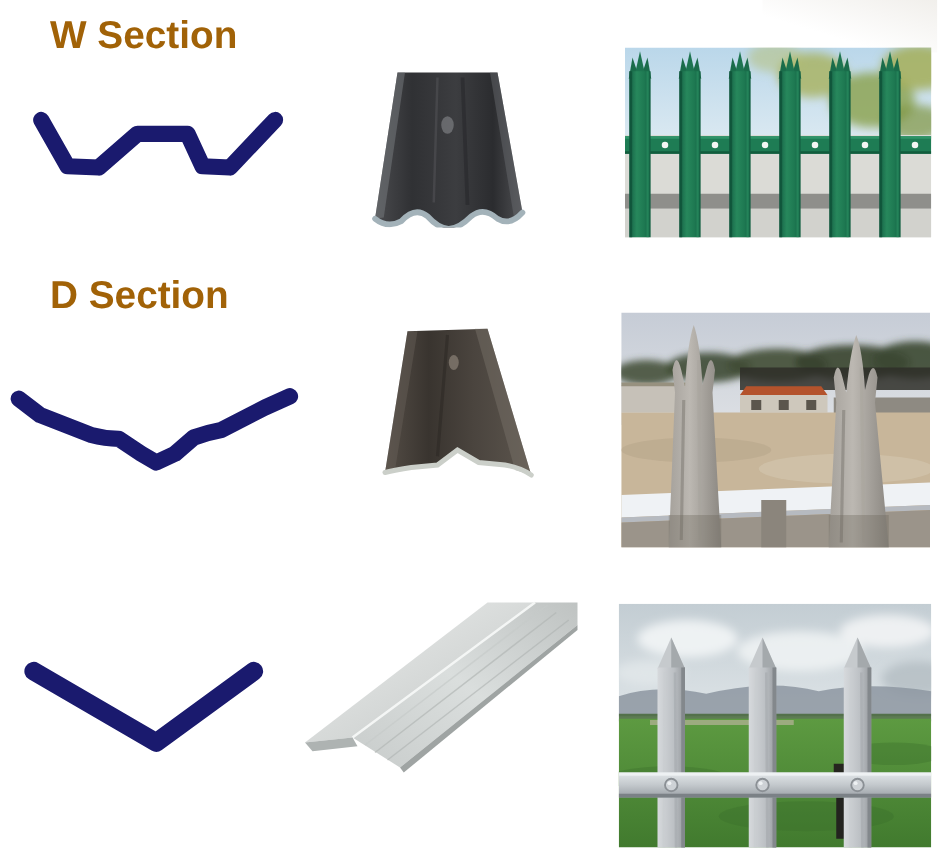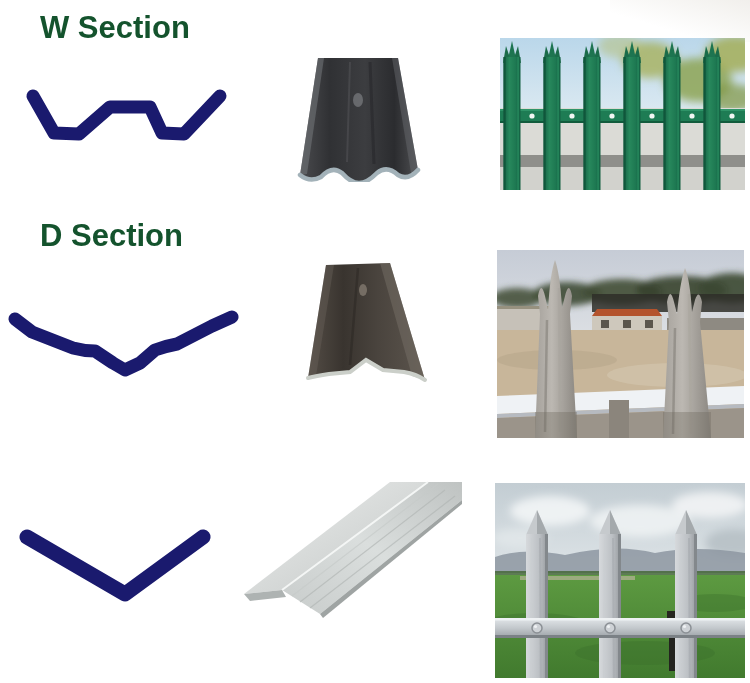--- a/index.html
+++ b/index.html
@@ -3,21 +3,21 @@
 <meta charset="utf-8">
 <style>
   html,body{margin:0;padding:0;background:#ffffff;}
   .canvas{
     position:relative;width:750px;height:683px;background:#ffffff;
     font-family:"Liberation Sans",sans-serif;overflow:hidden;
   }
   .heading{
     position:absolute;left:40px;
     font-size:31px;font-weight:bold;line-height:1.05;
-    color:#14532d;letter-spacing:0px;white-space:nowrap;
+    color:#a16207;letter-spacing:0px;white-space:nowrap;
   }
   .h-w{top:12px;}
   .h-d{top:220px;text-align:center;}
   .h-l{top:446px;}
   .abs{position:absolute;}
   .wash{
     position:absolute;top:0;right:0;width:140px;height:42px;
     background:linear-gradient(to bottom left, rgba(208,202,190,0.30), rgba(208,202,190,0) 65%);
   }
 </style>

